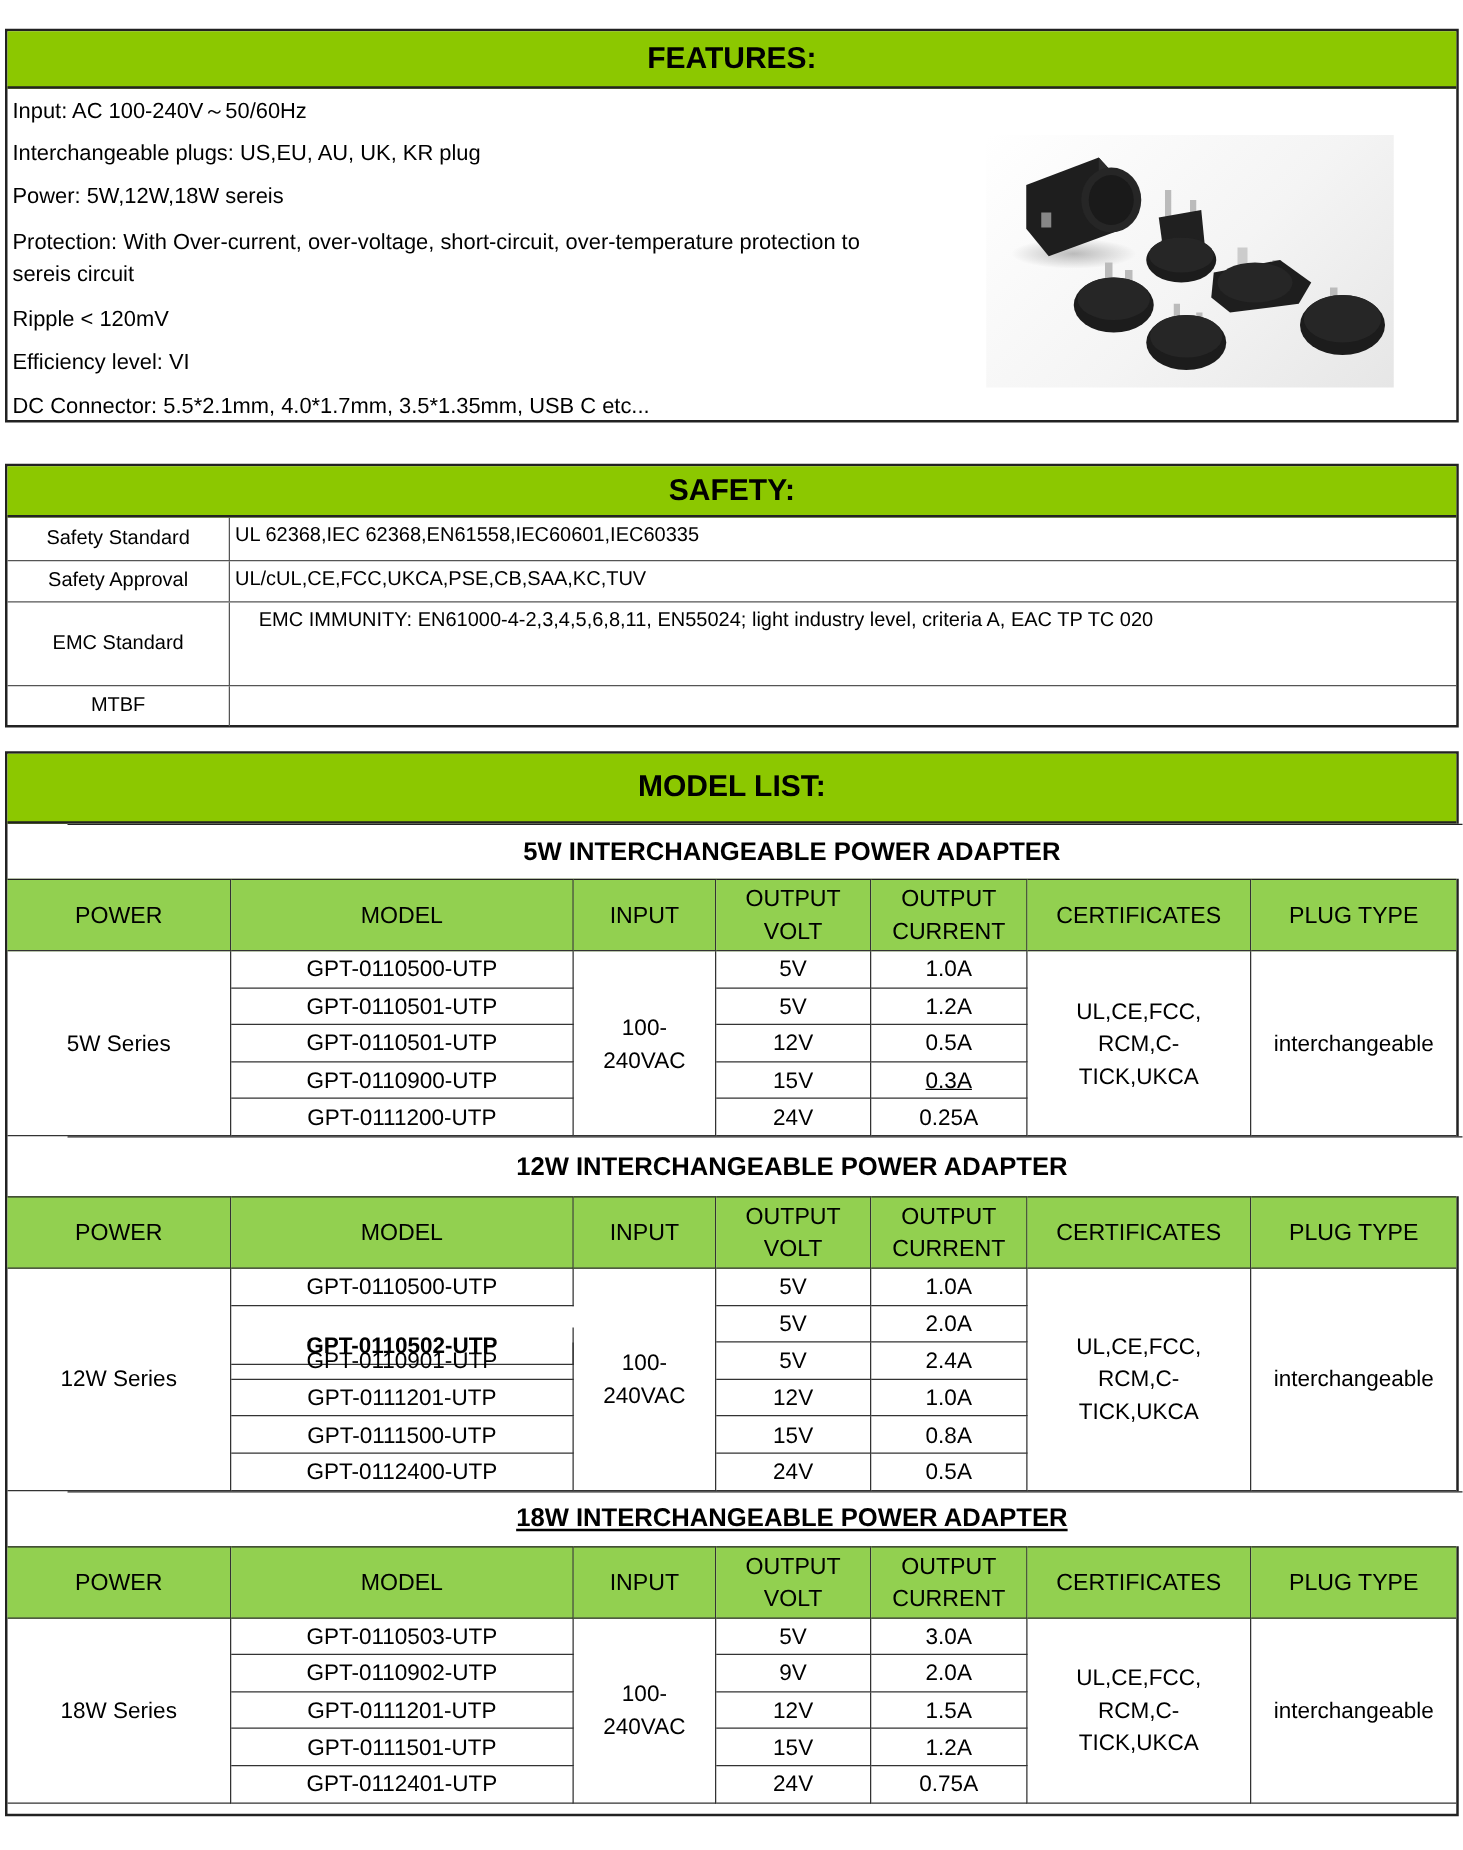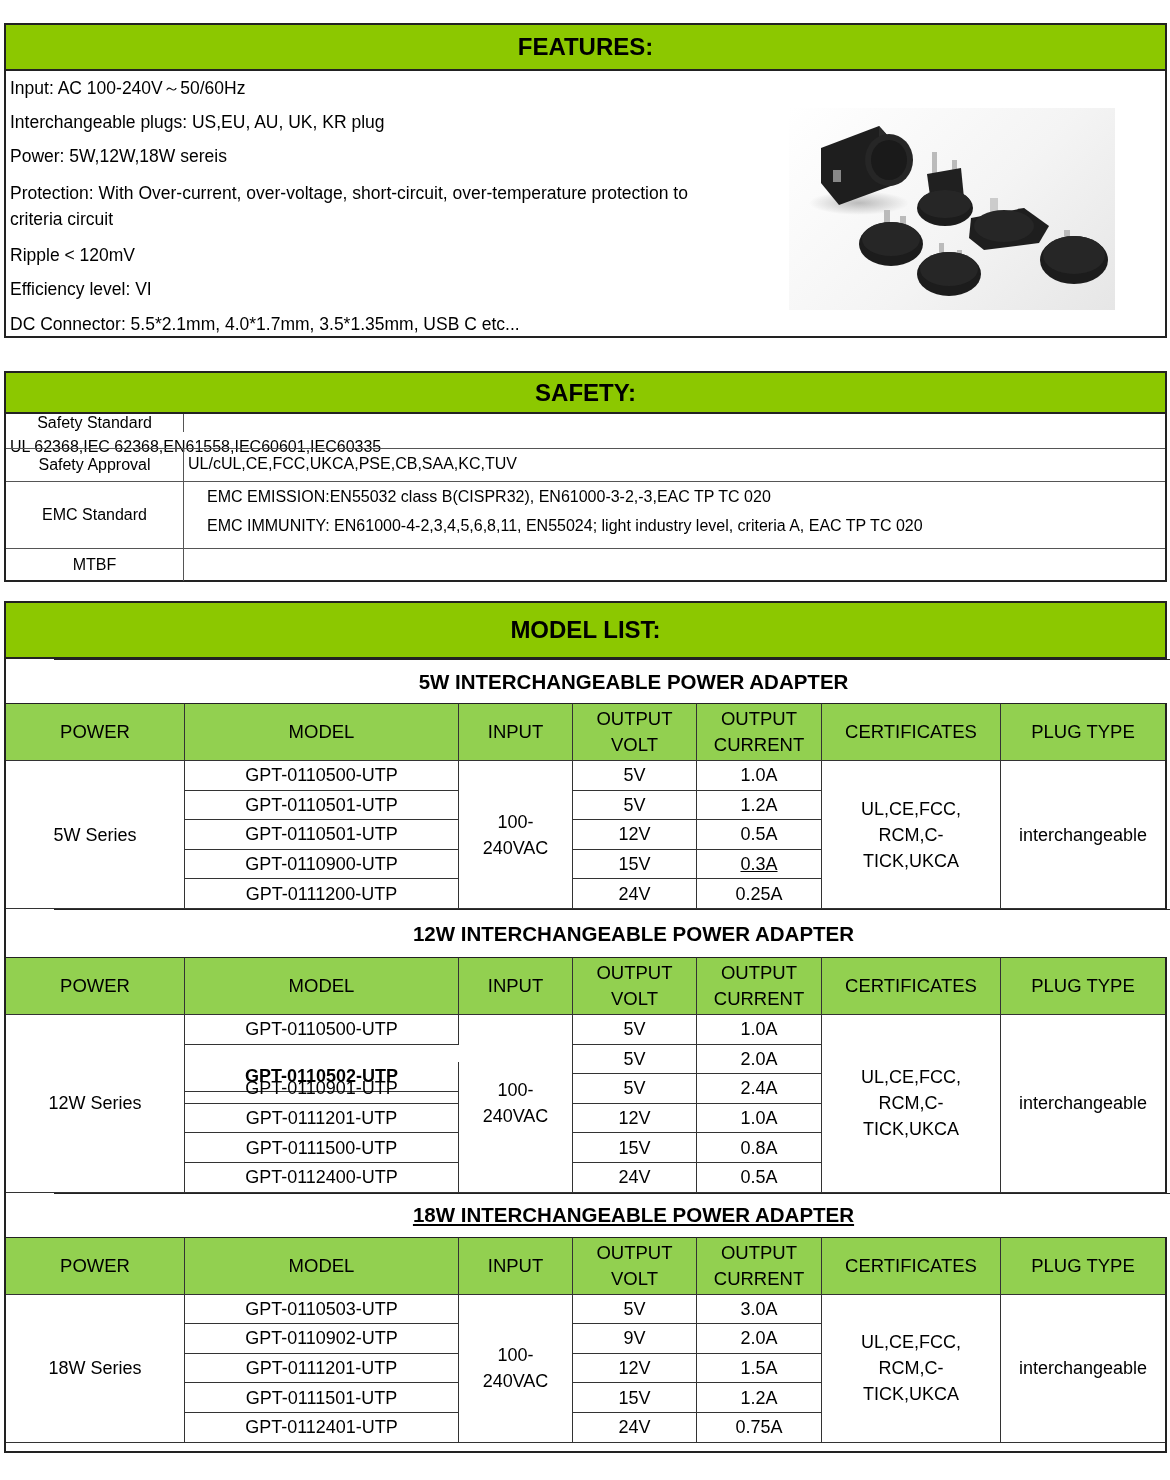--- a/index.html
+++ b/index.html
@@ -20,21 +20,21 @@
   .feat-line { position: absolute; left: 4px; font-size: 17.5px; line-height: 26px; white-space: nowrap; }
   .feat-img {
     position: absolute; left: 783px; top: 83px; width: 326px; height: 202px;
     background: linear-gradient(135deg, #ffffff 0%, #f4f4f4 55%, #e6e6e6 100%);
   }
 
   
   #safety { top: 371px; height: 211px; }
   #safety .title-bar { height: 41px; }
   .s-row { position: absolute; left: 0; width: 100%; border-top: 1px solid #555; display: flex; }
-  .s-row:first-of-type { border-top: none; flex-direction: column; }
+  .s-row:first-of-type { border-top: none; }
   .s-label { width: 178px; border-right: 1px solid #555; font-size: 16px; display: flex; align-items: center; justify-content: center; }
   .s-value { flex: 1; font-size: 16px; padding-left: 4px; display: flex; flex-direction: column; justify-content: flex-start; }
   .s-value span { line-height: 29px; }
 
   
   #models { top: 601px; height: 852px; }
   #models .title-bar { height: 56px; }
   .sub-title {
     position: absolute; left: 0; width: 100%; text-align: center;
     font-weight: bold; font-size: 20.5px; border-top: 1px solid #222;
@@ -52,21 +52,21 @@
 </head>
 <body>
 
 <div class="block" id="features">
   <div class="title-bar">FEATURES:</div>
   <div class="feat-list">
     <div class="feat-line" style="top:4px">Input: AC 100-240V～50/60Hz</div>
     <div class="feat-line" style="top:38px">Interchangeable plugs: US,EU, AU, UK, KR plug</div>
     <div class="feat-line" style="top:72px">Power: 5W,12W,18W sereis</div>
     <div class="feat-line" style="top:109px; width:775px; overflow:hidden;">Protection: With Over-current, over-voltage, short-circuit, over-temperature protection to</div>
-    <div class="feat-line" style="top:135px">criteria circuit</div>
+    <div class="feat-line" style="top:135px">sereis circuit</div>
     <div class="feat-line" style="top:171px">Ripple &lt; 120mV</div>
     <div class="feat-line" style="top:205px">Efficiency level: VI</div>
     <div class="feat-line" style="top:240px">DC Connector: 5.5*2.1mm, 4.0*1.7mm, 3.5*1.35mm, USB C etc...</div>
   </div>
   <div class="feat-img" title="product-photo: power adapter with interchangeable plugs (EU, US, UK, AU, KR)">
     <svg width="326" height="202" viewBox="0 0 326 202">
       <defs>
         <radialGradient id="sh" cx="50%" cy="50%" r="50%">
           <stop offset="0%" stop-color="#000" stop-opacity="0.25"></stop>
           <stop offset="100%" stop-color="#000" stop-opacity="0"></stop>
@@ -132,21 +132,20 @@
     </div>
     <div class="s-row" style="top:34px; height:33px;">
       <div class="s-label">Safety Approval</div>
       <div class="s-value">
           <span>UL/cUL,CE,FCC,UKCA,PSE,CB,SAA,KC,TUV</span>
         </div>
     </div>
     <div class="s-row" style="top:67px; height:67px;gap:19px;">
       <div class="s-label">EMC Standard</div>
       <div class="s-value">
-        <span>EMC EMISSION:EN55032 class B(CISPR32), EN61000-3-2,-3,EAC TP TC 020</span>
         <span>EMC IMMUNITY: EN61000-4-2,3,4,5,6,8,11, EN55024; light industry level, criteria A, EAC TP TC 020</span>
       </div>
     </div>
     <div class="s-row" style="top:134px; height:33px;">
       <div class="s-label">MTBF</div>
     </div>
   </div>
 </div>
 
 <div class="block" id="models">

